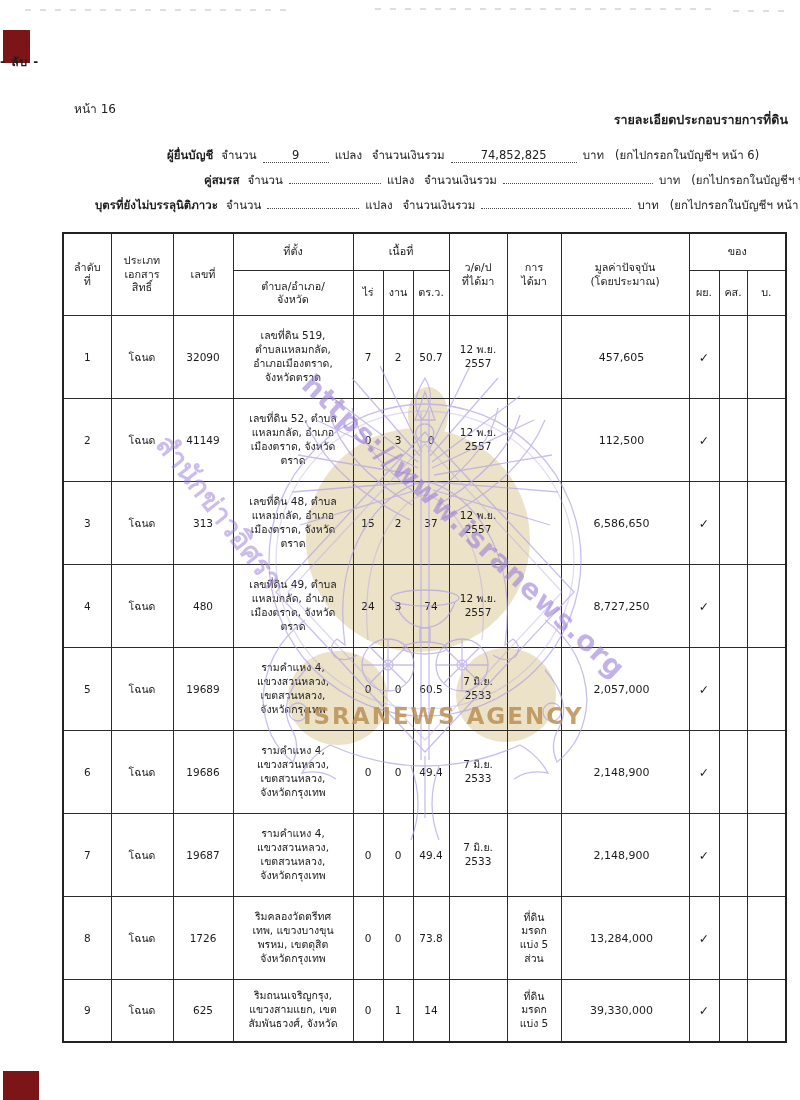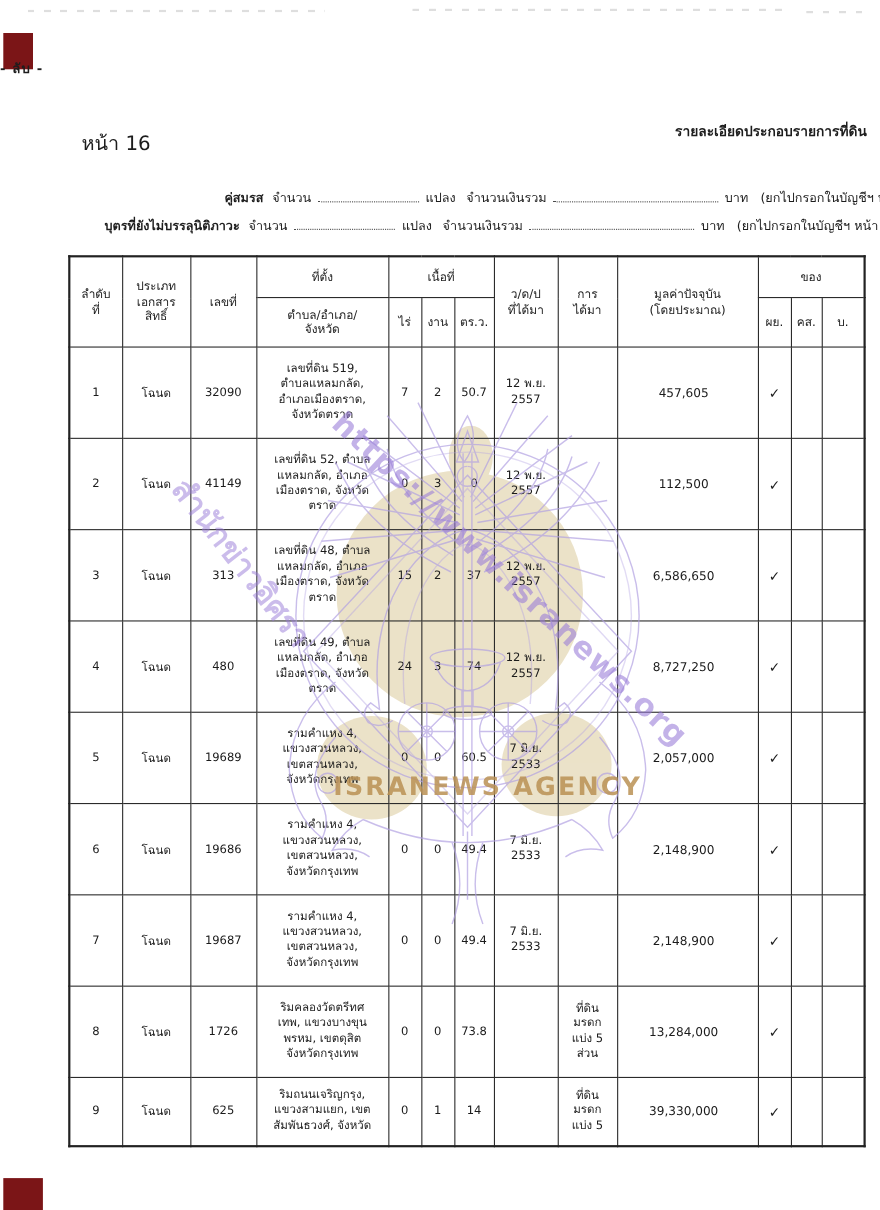--- a/index.html
+++ b/index.html
@@ -8,21 +8,21 @@
   
   .scan-dash{position:absolute;height:2px;opacity:.28;
     background:repeating-linear-gradient(90deg,#8a8a8a 0 6px,transparent 6px 15px);}
   
   .stamp{position:absolute;background:#7b1517;}
   .stamp.top{left:3px;top:30px;width:27px;height:33px;}
   .stamp.bottom{left:3px;top:1071px;width:36px;height:29px;}
   
   .classification{position:absolute;left:0;right:0;top:52px;text-align:left;
     font-size:12px;font-weight:bold;letter-spacing:1px;z-index:2;}
-  .pageno{position:absolute;left:74px;top:115px;font-size:18px;z-index:2;}
+  .pageno{position:absolute;left:74px;top:99px;font-size:12px;z-index:2;}
   .doc-title{position:absolute;left:0;right:12px;top:110px;text-align:right;
     font-size:12.5px;font-weight:bold;z-index:2;}
   .sumline{position:absolute;white-space:nowrap;font-size:11.5px;z-index:2;}
   .sumline .lbl{font-weight:bold;margin-right:5px;}
   .sumline .w{margin:0 3px;}
   .dots{display:inline-block;border-bottom:1.5px dotted #4a4a4a;text-align:center;
     font-size:11.5px;vertical-align:baseline;line-height:13px;margin:0 3px;}
   .w66{width:66px;} .w120{width:126px;} .w92{width:92px;} .w150{width:150px;}
   .note{margin-left:8px;}
   
@@ -73,20 +73,23 @@
       <ellipse cx="338" cy="698" rx="50" ry="47"></ellipse>
       <ellipse cx="506" cy="695" rx="50" ry="47"></ellipse>
       <ellipse cx="428" cy="415" rx="20" ry="28"></ellipse>
     </g>
   </svg>
 
   <div class="classification">- ลับ -</div>
   <div class="pageno">หน้า 16</div>
   <div class="doc-title">รายละเอียดประกอบรายการที่ดิน</div>
 
+  <div class="sumline" style="left:167px;top:146px;">
+    <span class="lbl">ผู้ยื่นบัญชี</span><span class="w">จำนวน</span><span class="dots w66">9</span><span class="w">แปลง</span> <span class="w">จำนวนเงินรวม</span><span class="dots w120">74,852,825</span><span class="w">บาท</span><span class="note">(ยกไปกรอกในบัญชีฯ หน้า 6)</span>
+  </div>
   <div class="sumline" style="left:204px;top:171px;">
     <span class="lbl">คู่สมรส</span><span class="w">จำนวน</span><span class="dots w92"></span><span class="w">แปลง</span> <span class="w">จำนวนเงินรวม</span><span class="dots w150"></span><span class="w">บาท</span><span class="note">(ยกไปกรอกในบัญชีฯ หน้า 6)</span>
   </div>
   <div class="sumline" style="left:95px;top:196px;">
     <span class="lbl">บุตรที่ยังไม่บรรลุนิติภาวะ</span><span class="w">จำนวน</span><span class="dots w92"></span><span class="w">แปลง</span> <span class="w">จำนวนเงินรวม</span><span class="dots w150"></span><span class="w">บาท</span><span class="note">(ยกไปกรอกในบัญชีฯ หน้า 8)</span>
   </div>
 
   <div class="tablewrap">
     <table>
       <colgroup>

